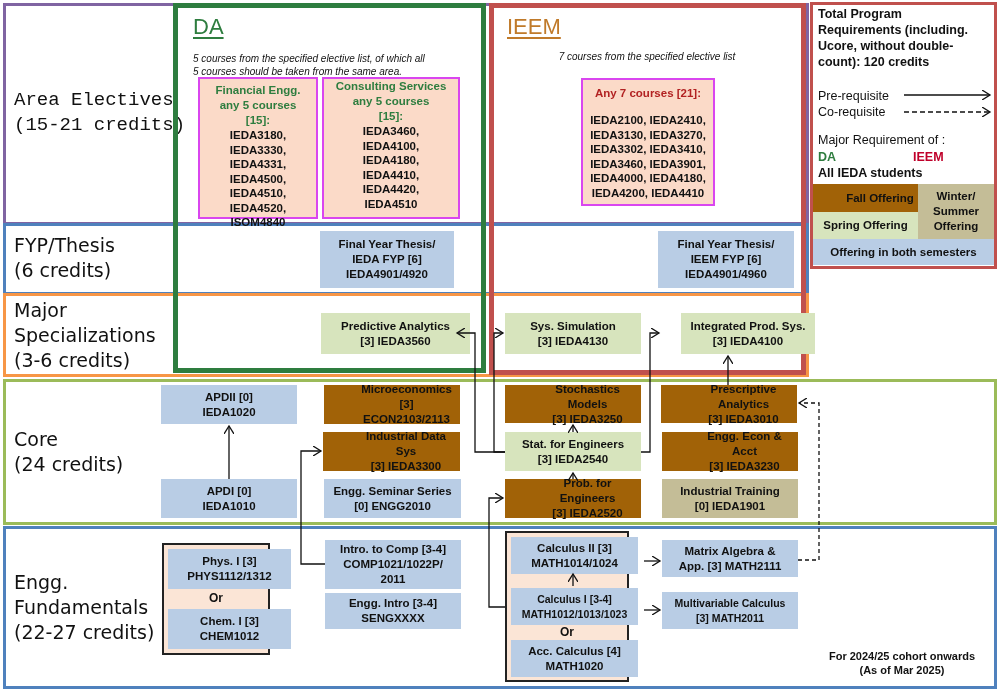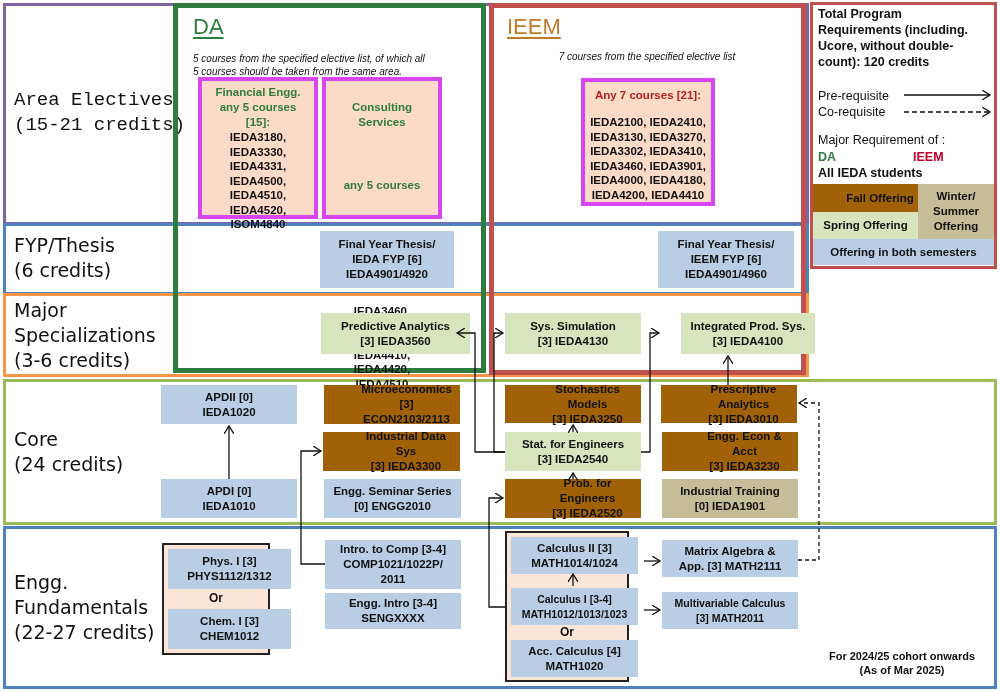--- a/index.html
+++ b/index.html
@@ -5,21 +5,21 @@
   html,body{margin:0;padding:0;background:#fff;}
   body{width:1000px;height:692px;position:relative;overflow:hidden;font-family:"Liberation Sans",sans-serif;color:#111;}
   .abs{position:absolute;box-sizing:border-box;}
   .band{position:absolute;box-sizing:border-box;border-style:solid;border-width:3px;}
   .rowlabel{position:absolute;font-family:"DejaVu Sans",sans-serif;font-size:19px;line-height:25px;color:#111;}
   .box{position:absolute;box-sizing:border-box;display:flex;flex-direction:column;align-items:center;justify-content:center;text-align:center;font-size:11.5px;font-weight:bold;line-height:15px;padding:2px 4px;}
   .fall{background:#a16207;padding-left:33px;}
   .spring{background:#d7e4bd;}
   .both{background:#b9cde5;}
   .ws{background:#c4bd97;}
-  .peach{background:#fbdac8;border:4px solid #d946ef;}
+  .peach{background:#fbdac8;border:2px solid #d946ef;}
   .or-group{position:absolute;box-sizing:border-box;background:#fbe5d6;border:2px solid #222;}
   .or-label{position:absolute;width:100%;text-align:center;font-size:12px;font-weight:bold;}
   .frame-title{position:absolute;font-size:22px;text-decoration:underline;text-underline-offset:3px;}
   .italic-note{position:absolute;font-style:italic;font-size:10px;line-height:13px;}
   .elist{font-size:11.5px;line-height:14.5px;}
   svg.arrows{position:absolute;left:0;top:0;pointer-events:none;}
   .legend-text{position:absolute;font-size:12.5px;line-height:16px;}
 </style>
 </head>
 <body>
@@ -66,21 +66,21 @@
   <div class="elist" id="fin-list">
       <div>IEDA3180,</div>
       <div>IEDA3330,</div>
       <div>IEDA4331,</div>
       <div>IEDA4500,</div>
       <div>IEDA4510,</div>
       <div>IEDA4520,</div>
       <div>ISOM4840</div>
     </div>
 </div>
-<div class="box peach" style="left:322px;top:77px;width:120px;height:142px;justify-content:flex-start;padding-top:19px;gap:48px;">
+<div class="box peach" style="left:322px;top:77px;width:138px;height:142px;justify-content:flex-start;padding-top:0;">
   <div style="color:#2e7d3f;">Consulting Services</div>
   <div style="color:#2e7d3f;">any 5 courses</div>
   <div style="color:#2e7d3f;">[15]:</div>
   <div class="elist" id="con-list">
       <div>IEDA3460,</div>
       <div>IEDA4100,</div>
       <div>IEDA4180,</div>
       <div>IEDA4410,</div>
       <div>IEDA4420,</div>
       <div>IEDA4510</div>

